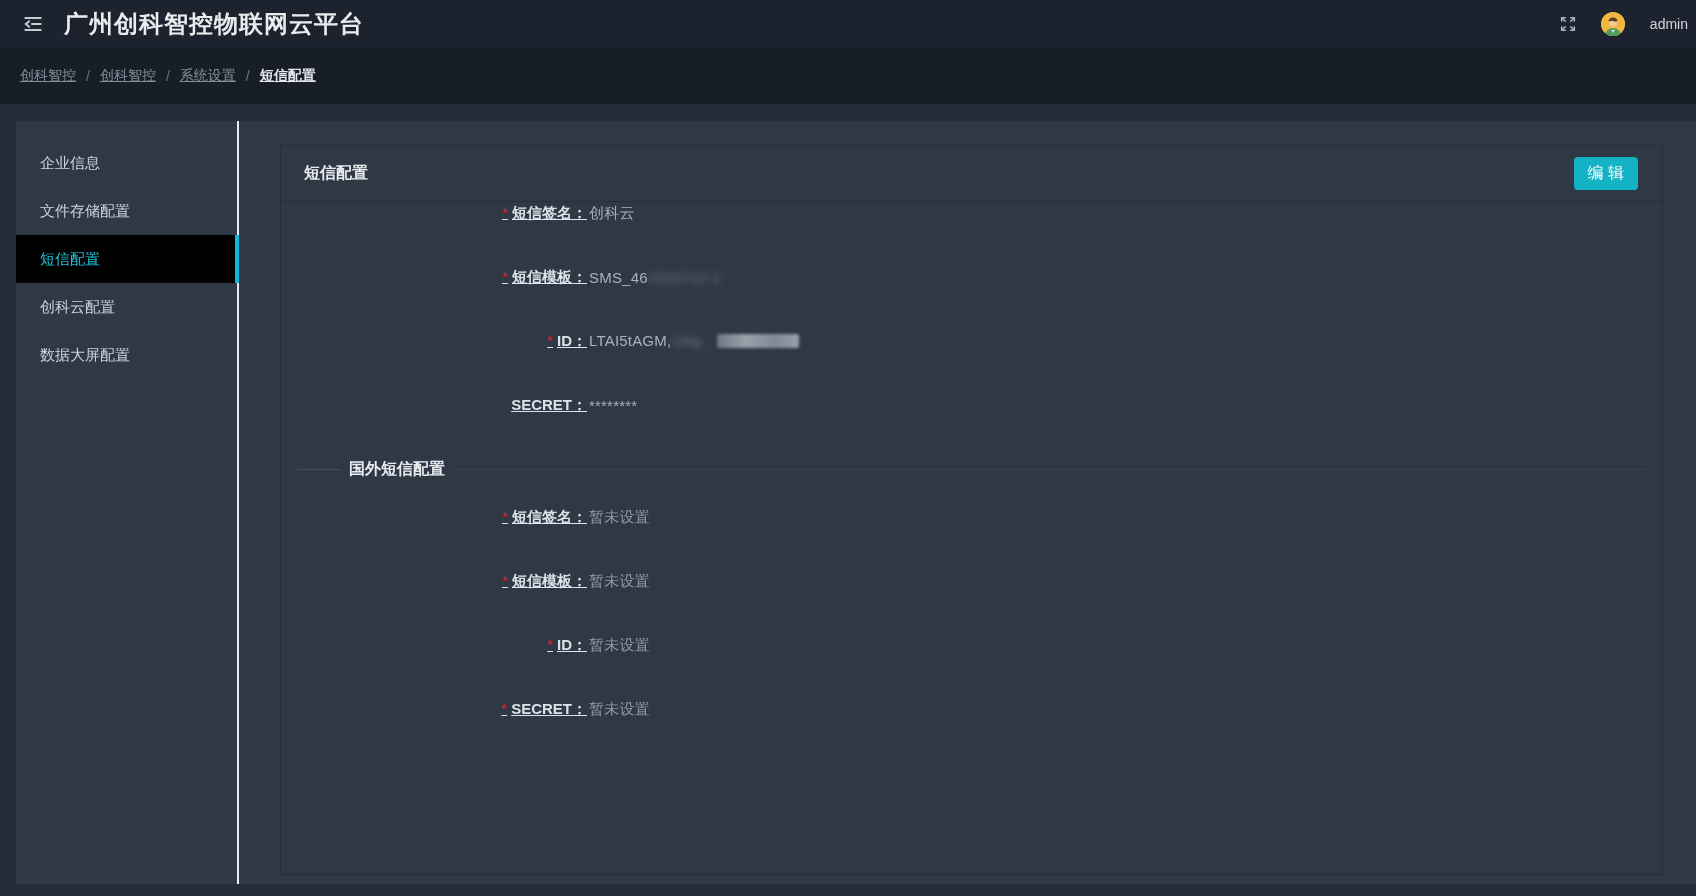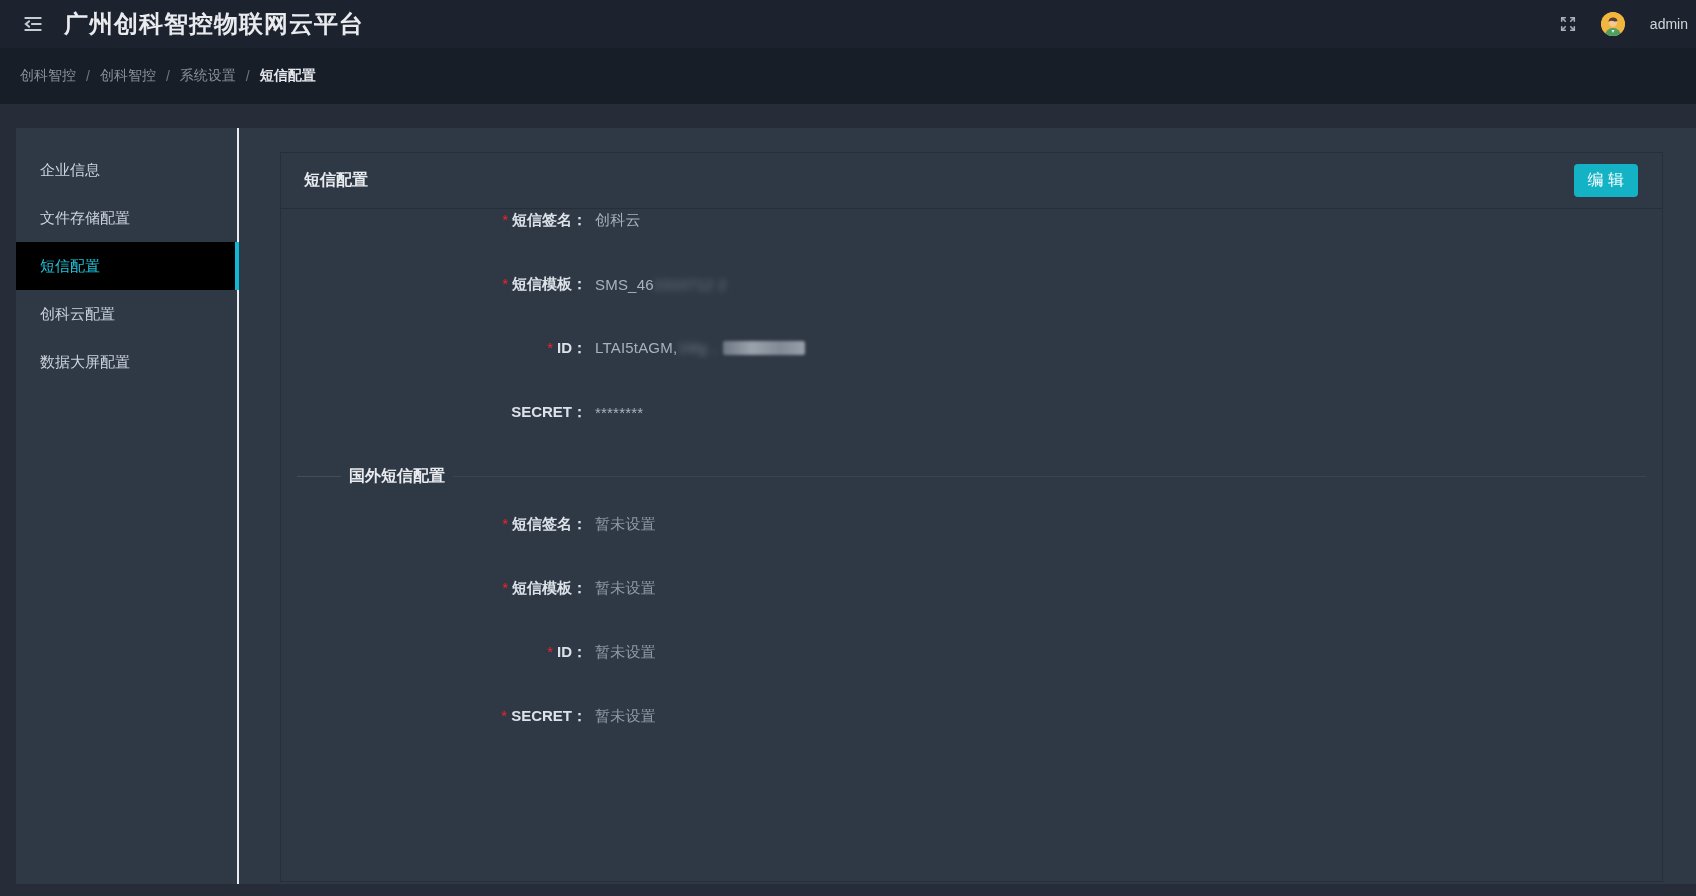--- a/index.html
+++ b/index.html
@@ -14,26 +14,26 @@
   .hdr-title { margin-left:20px; font-size:24px; font-weight:bold; color:#e9ebee; letter-spacing:1px; }
   .hdr-spacer { flex:1; }
   .fullscreen { width:18px; height:18px; color:#aab1ba; cursor:pointer; margin-right:24px; }
   .fullscreen svg { width:100%; height:100%; }
   .avatar { width:24px; height:24px; border-radius:50%; overflow:hidden; background:#f0b63f; cursor:pointer; flex:none; }
   .avatar svg { width:100%; height:100%; display:block; }
   .hdr-user { margin-left:25px; font-size:14px; color:#d2d6dc; cursor:pointer; white-space:nowrap; }
 
   
   .crumbbar { height:56px; background:#181e28; display:flex; align-items:center; padding-left:20px; font-size:14px; }
-  .crumb { color:#878f9b; cursor:pointer; }
+  .crumb { color:#878f9b; cursor:pointer;text-decoration:underline; }
   .crumb.current { color:#e4e7eb; font-weight:bold; cursor:default; }
   .crumb-sep { color:#6d7582; margin:0 10px; }
 
   
-  .main { height:780px; padding:24px 0 0 16px; }
+  .main { height:780px; padding:17px 0 0 16px; }
   .panel { height:100%; background:#2f3845; display:flex; }
 
   
   .side { width:223px; border-right:2px solid #e9ecf0; padding-top:18px; flex:none; }
   .side-item { height:48px; line-height:48px; padding-left:24px; font-size:15px; color:#ccd3dc;
     cursor:pointer; position:relative; }
   .side-item.active { background:#000; color:#1fc3da; }
   .side-item.active::after { content:""; position:absolute; right:-2px; top:0; bottom:0; width:4px; background:#0fb8d4; }
 
   
@@ -46,23 +46,23 @@
     font-size:16px; cursor:pointer; font-family:inherit; }
   .card-bd { flex:1; padding:0 16px; overflow:hidden; }
 
   .divider { display:flex; align-items:center; height:22px; margin:40px 0 26px; }
   .section + .section .divider { margin-top:8px; }
   .divider .dl { width:44px; height:1px; background:#434c59; flex:none; }
   .divider .dr { flex:1; height:1px; background:#3a4350; }
   .divider .dt { padding:0 8px; font-size:16px; font-weight:bold; color:#e8ebef; white-space:nowrap; }
 
   .frow { display:flex; align-items:center; height:22px; margin-bottom:42px; font-size:15px; }
-  .flabel { width:290px; text-align:right; color:#dde2e8; font-weight:bold; flex:none; }
+  .flabel { width:290px; text-align:right; color:#dde2e8; font-weight:bold; flex:none;text-decoration:underline; }
   .req { color:#f5222d; margin-right:4px; font-weight:normal; }
-  .fvalue { margin-left:8px; color:#a9b1be; letter-spacing:.2px; }
+  .fvalue { margin-left:2px; color:#a9b1be; letter-spacing:.2px; }
   .fvalue.muted { color:#8f98a6; }
   .blurtxt { filter:blur(3px); opacity:.5; }
   .redact { display:inline-block; width:82px; height:14px; border-radius:2px; vertical-align:-2px; margin-left:1px;
     background:linear-gradient(90deg,#6d7683,#9aa2ac 35%,#818a95 70%,#98a0aa); filter:blur(1.5px); }
 </style>
 </head>
 <body>
 
 <div class="hdr">
   <span class="fold">

